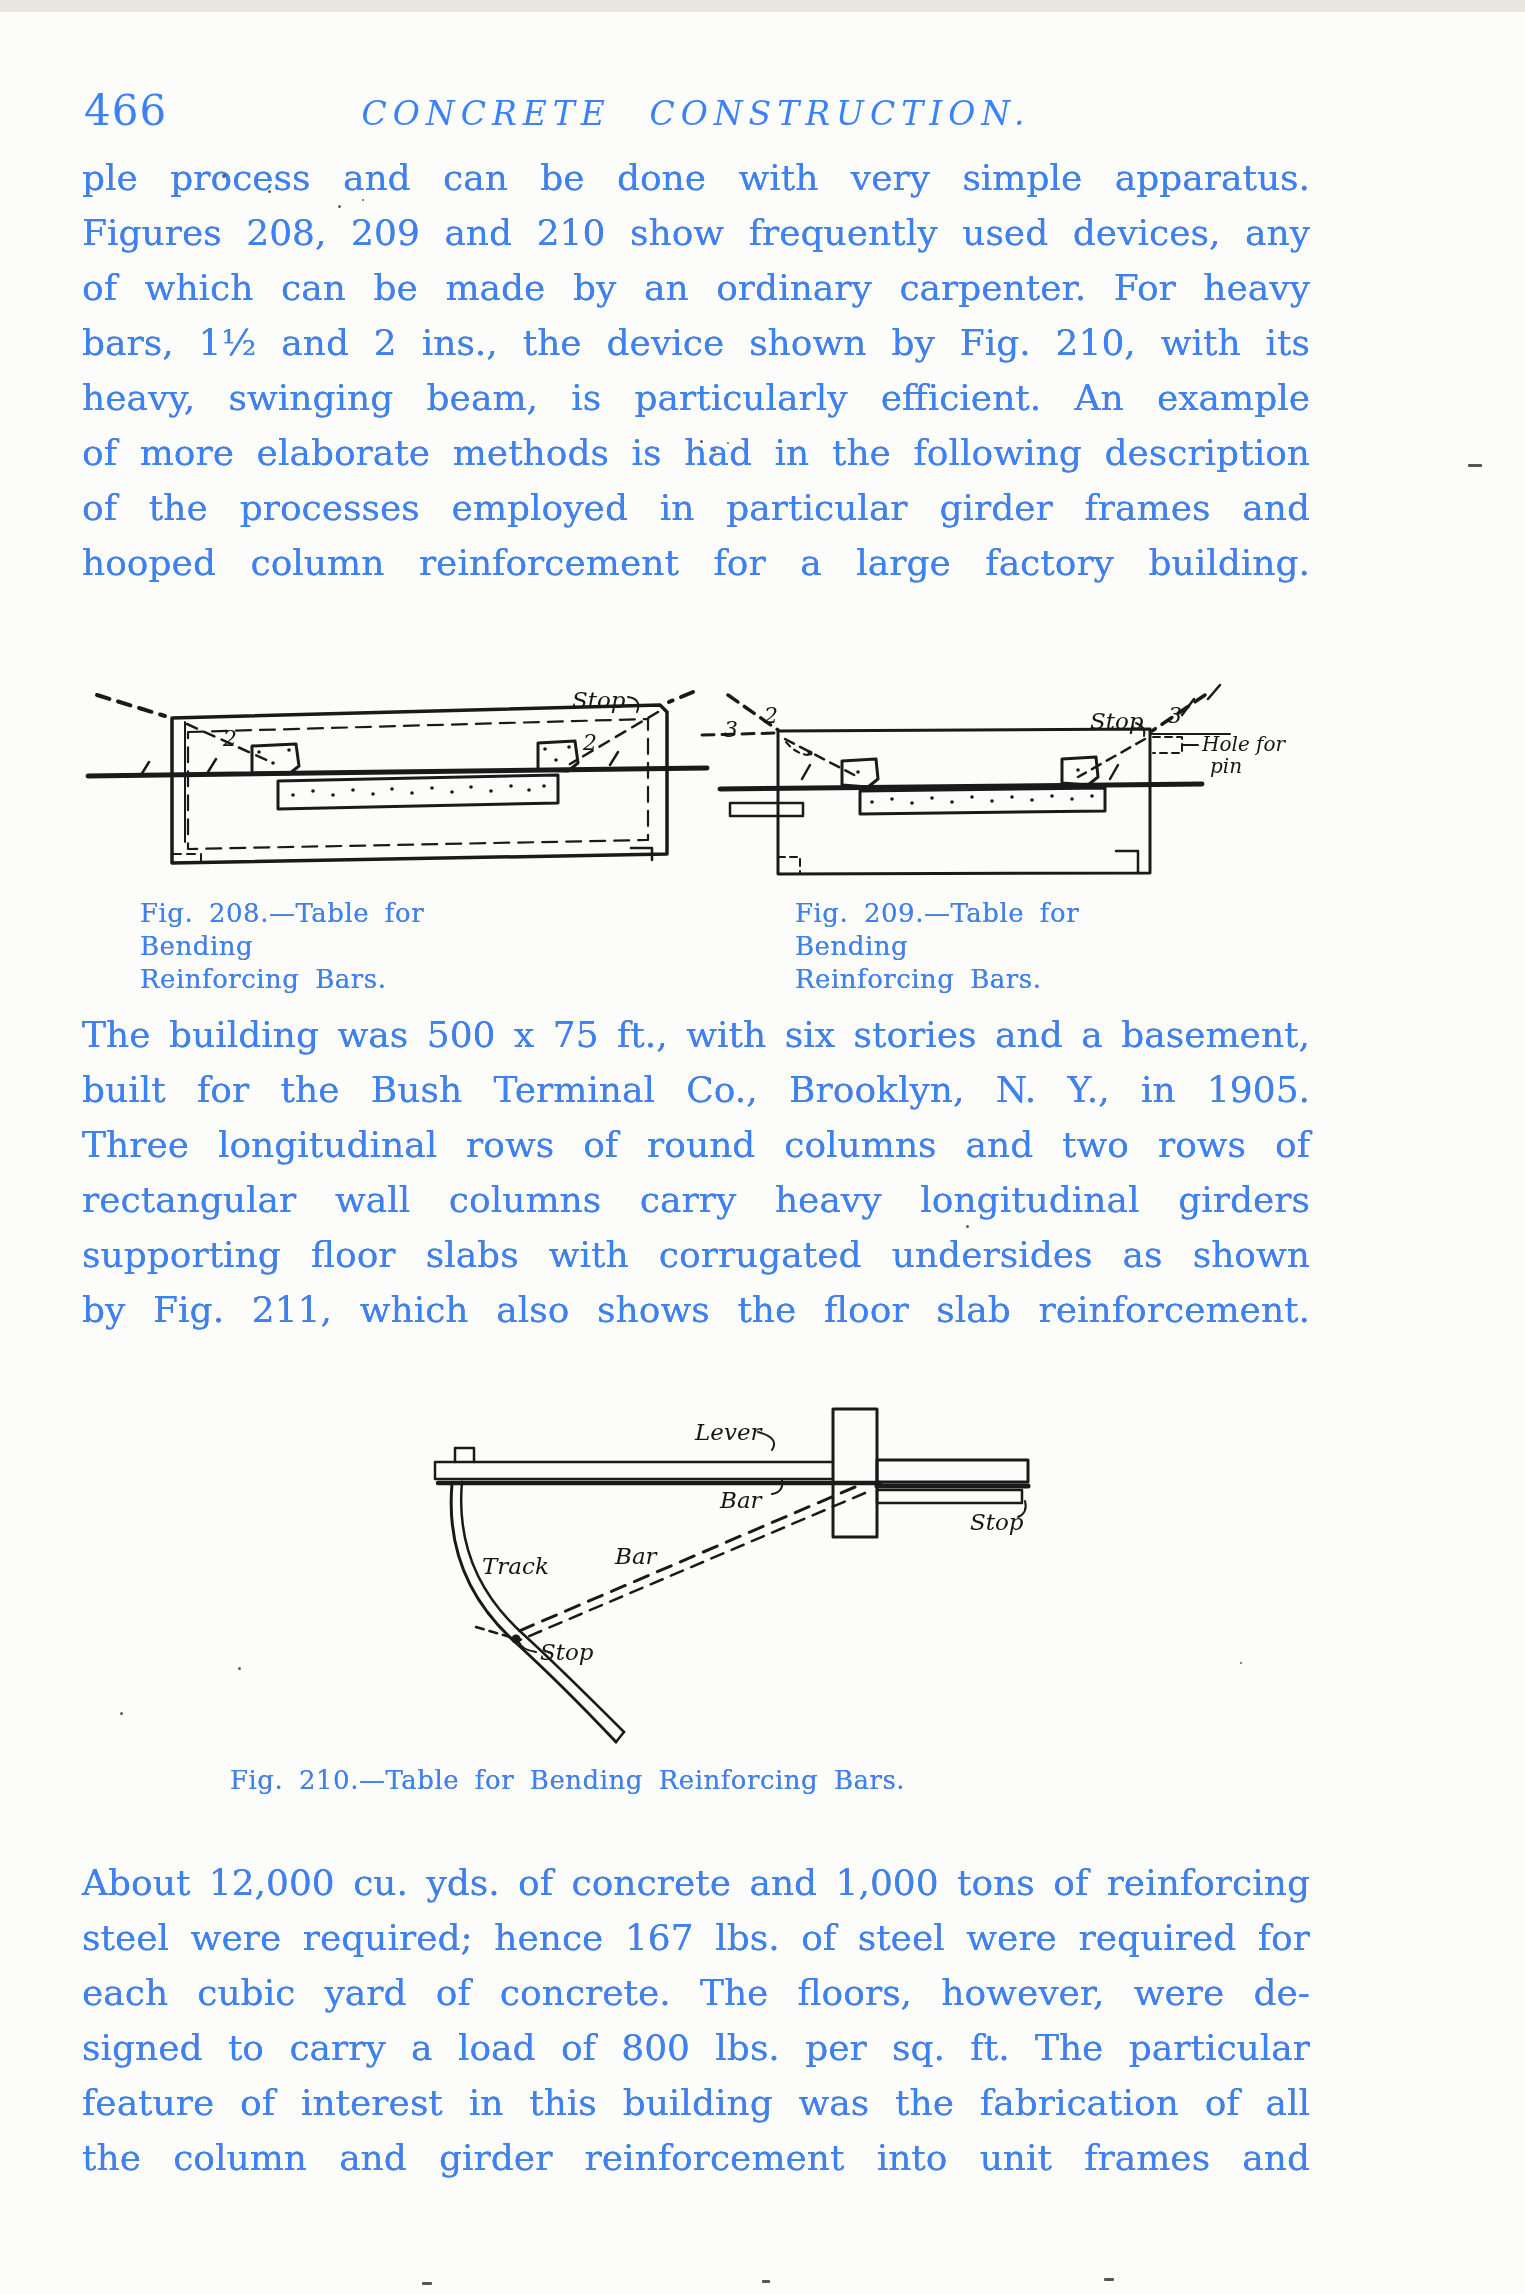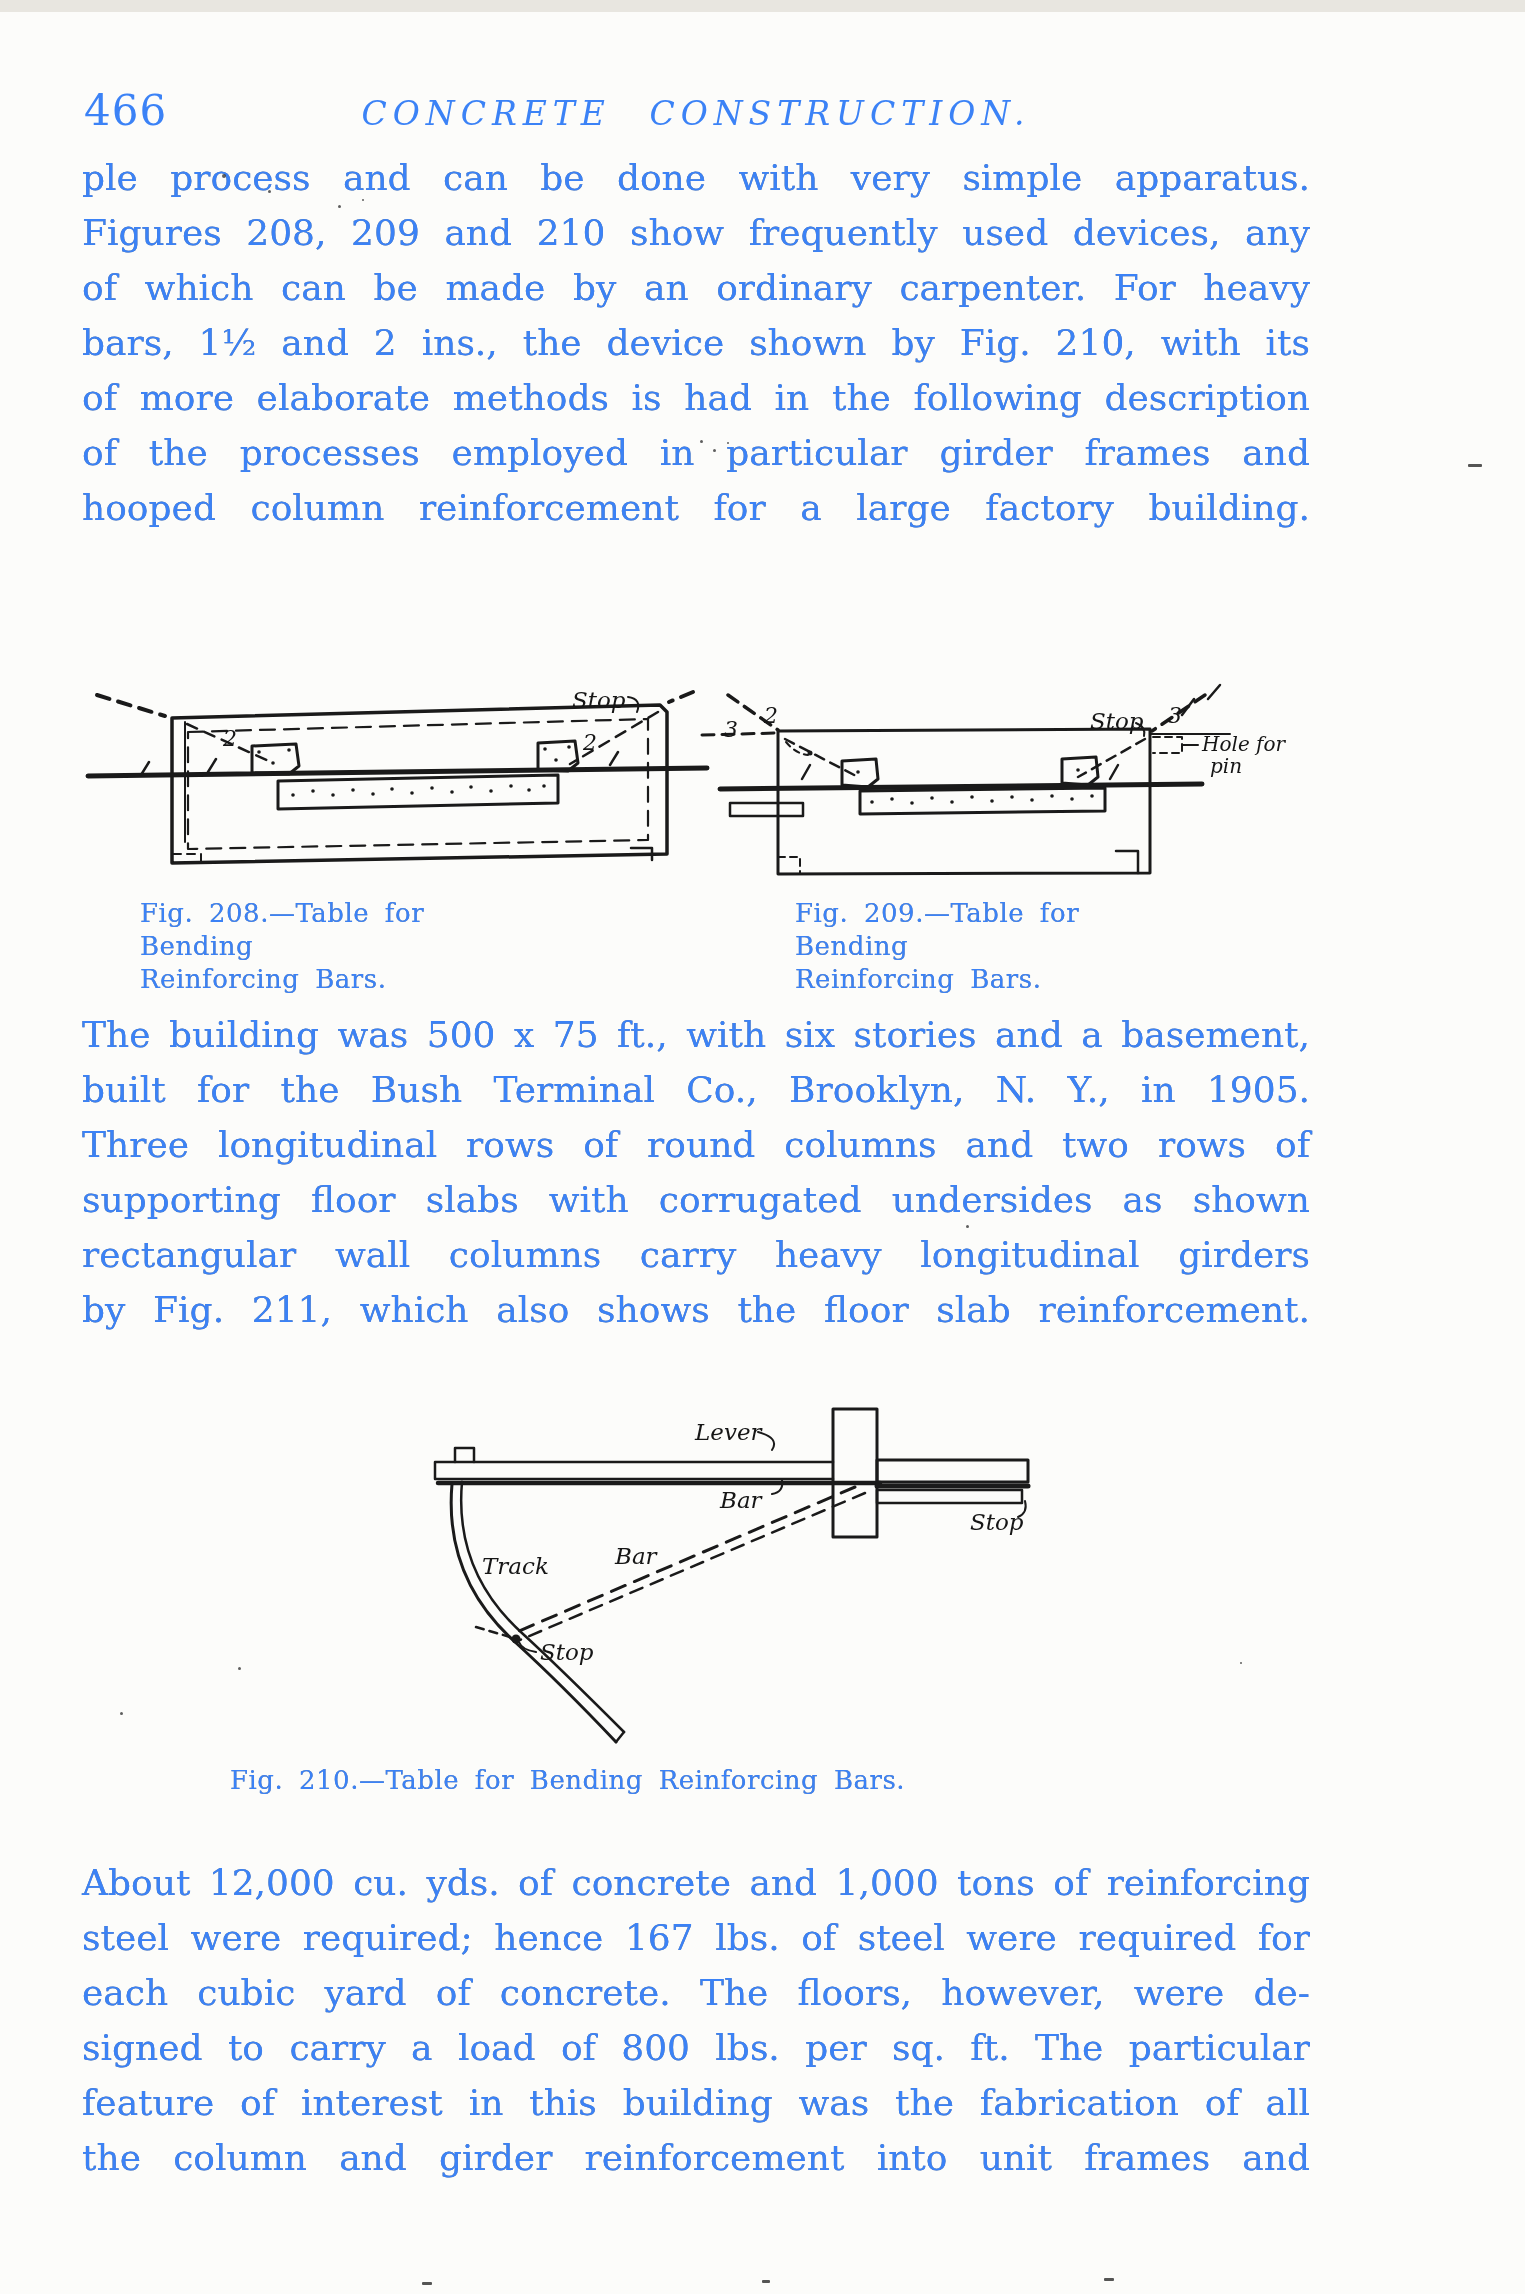--- a/index.html
+++ b/index.html
@@ -33,20 +33,21 @@
 <div class="page">
 
   <div class="page-num">466</div>
   <div class="running-title">CONCRETE CONSTRUCTION.</div>
 
   <div class="para" style="top:138px;">
       <div class="tline">ple process and can be done with very simple apparatus.</div>
       <div class="tline">Figures 208, 209 and 210 show frequently used devices, any</div>
       <div class="tline">of which can be made by an ordinary carpenter.  For heavy</div>
       <div class="tline">bars, 1½ and 2 ins., the device shown by Fig. 210, with its</div>
+      <div class="tline">heavy, swinging beam, is particularly efficient.  An example</div>
       <div class="tline">of more elaborate methods is had in the following description</div>
       <div class="tline">of the processes employed in particular girder frames and</div>
       <div class="tline">hooped column reinforcement for a large factory building.</div>
     </div>
 
   <svg class="fig-svg" style="left:75px;top:630px;" width="645" height="280" viewBox="0 0 645 280">
 
     <path class="ink" stroke-width="3.5" d="M97,76 L585,63 L592,70 L592,212 L97,221 Z"></path>
     <path class="ink" stroke-width="2.2" stroke-dasharray="15 9" d="M113,90 L573,77 L573,198 L113,207 Z"></path>
     <path class="ink" stroke-width="2" d="M110,80 L110,200"></path>
@@ -165,22 +166,22 @@
   </div>
   <div class="fig-cap" style="left:795px;top:885px;width:410px;">
     <div>Fig. 209.—Table for Bending</div>
     <div>Reinforcing Bars.</div>
   </div>
 
   <div class="para" style="top:995px;">
       <div class="tline">The building was 500 x 75 ft., with six stories and a basement,</div>
       <div class="tline">built for the Bush Terminal Co., Brooklyn, N. Y., in 1905.</div>
       <div class="tline">Three longitudinal rows of round columns and two rows of</div>
+      <div class="tline">rectangular wall columns carry heavy longitudinal girders</div>
       <div class="tline">supporting floor slabs with corrugated undersides as shown</div>
-      <div class="tline">rectangular wall columns carry heavy longitudinal girders</div>
       <div class="tline">by Fig. 211, which also shows the floor slab reinforcement.</div>
     </div>
 
   <svg class="fig-svg" style="left:280px;top:1350px;" width="760" height="400" viewBox="0 0 760 400">
 
     <path class="ink" stroke-width="2.5" d="M155,100 L553,100 M155,117 L553,117 M155,100 L155,117"></path>
     <path class="ink" stroke-width="4.5" d="M158,121 L600,121"></path>
     <path class="ink" stroke-width="2.5" d="M175,86 L194,86 L194,100 M175,86 L175,100"></path>
 
     <rect class="ink" x="553" y="47" width="44" height="128" fill="#fcfcfa" stroke-width="3"></rect>

